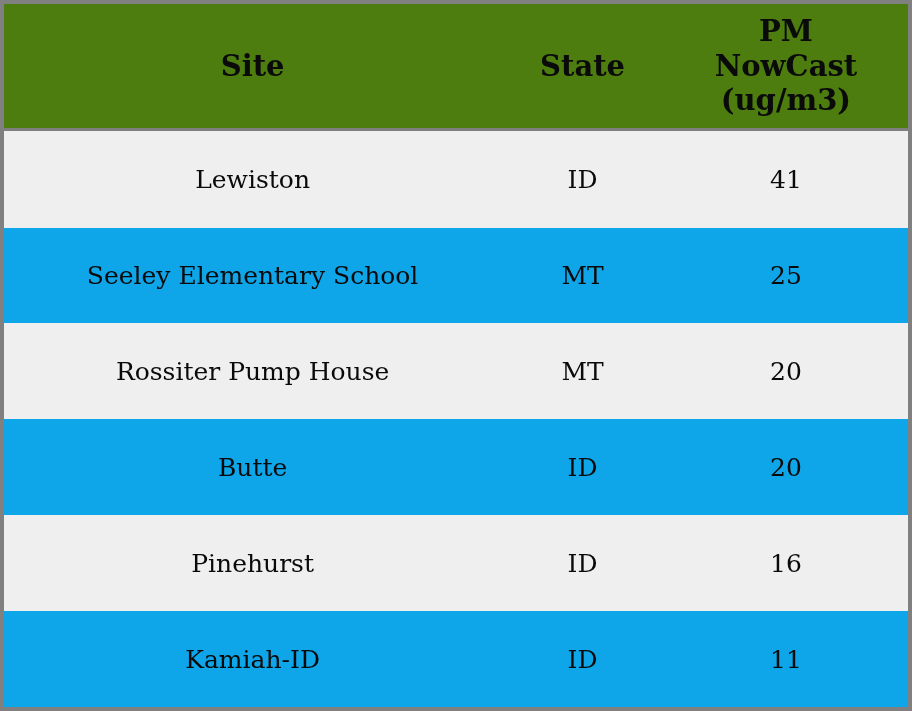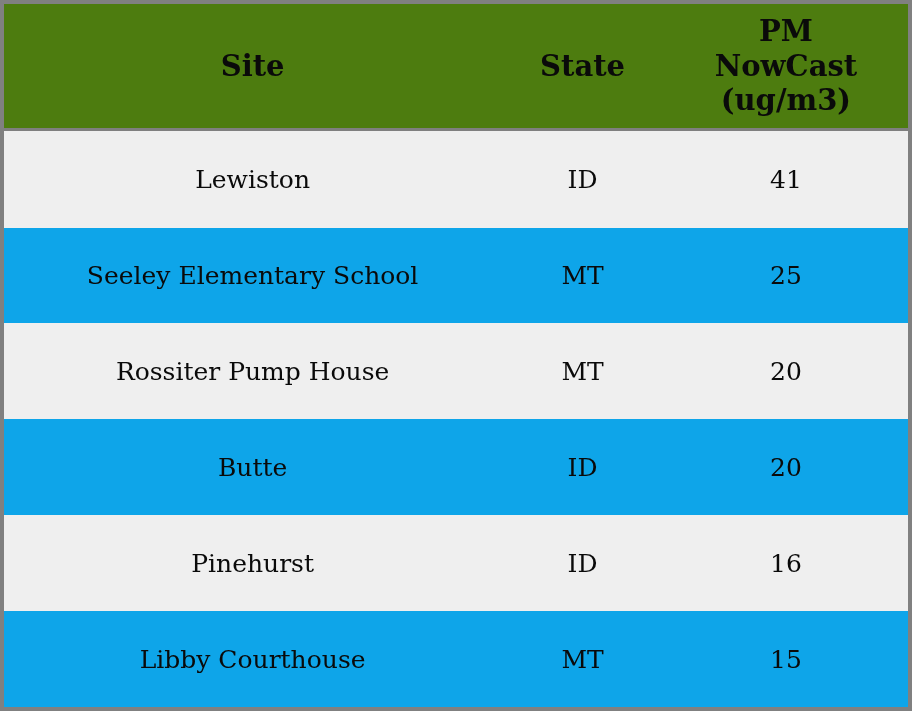--- a/index.html
+++ b/index.html
@@ -96,19 +96,19 @@
         <td>Butte</td>
         <td>ID</td>
         <td>20</td>
       </tr>
       <tr>
         <td>Pinehurst</td>
         <td>ID</td>
         <td>16</td>
       </tr>
       <tr>
-        <td>Libby Courthouse</td>
-        <td>MT</td>
-        <td>15</td>
+        <td>Kamiah-ID</td>
+        <td>ID</td>
+        <td>11</td>
       </tr>
     </tbody>
   </table>
 </div>
 
 </body></html>

